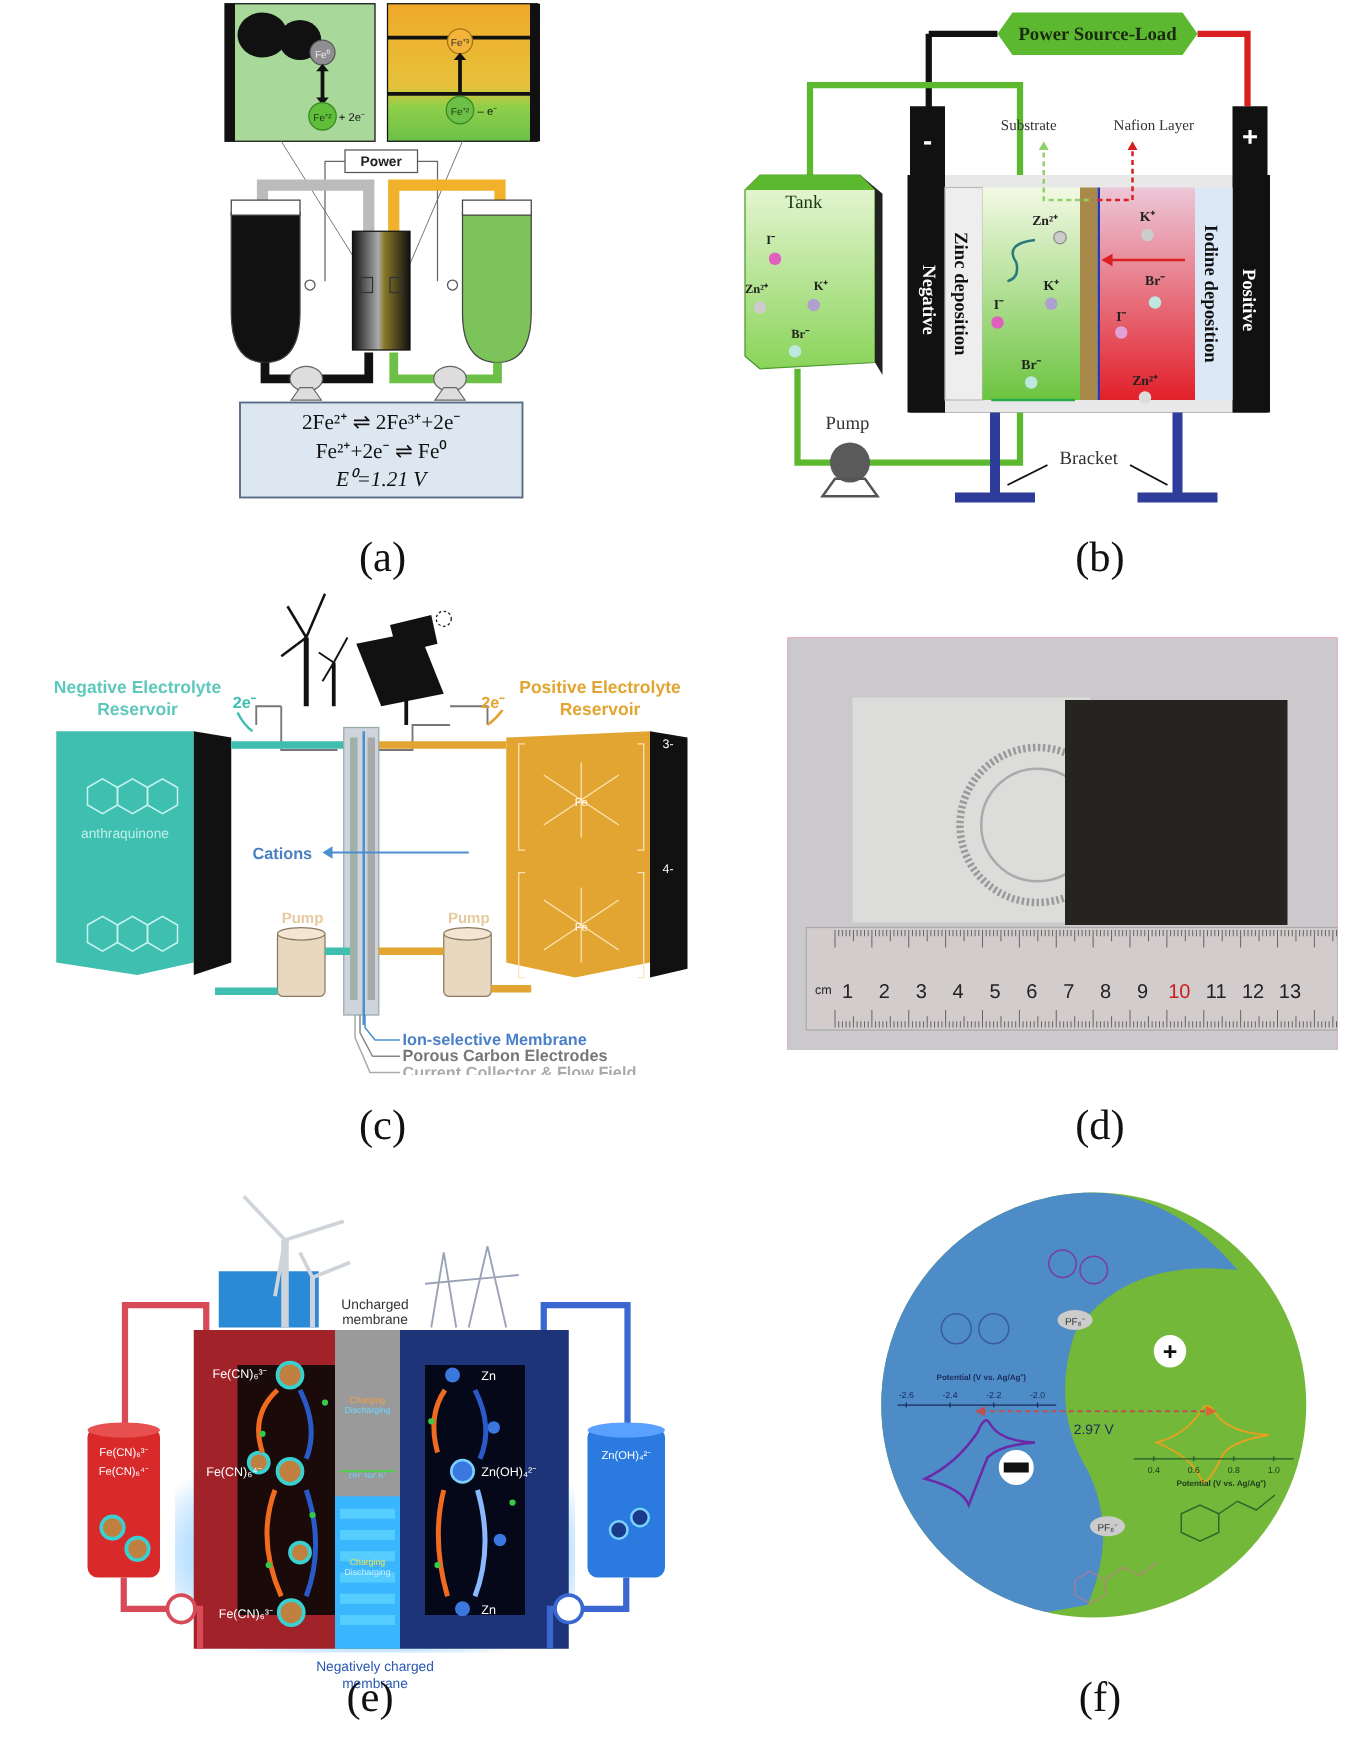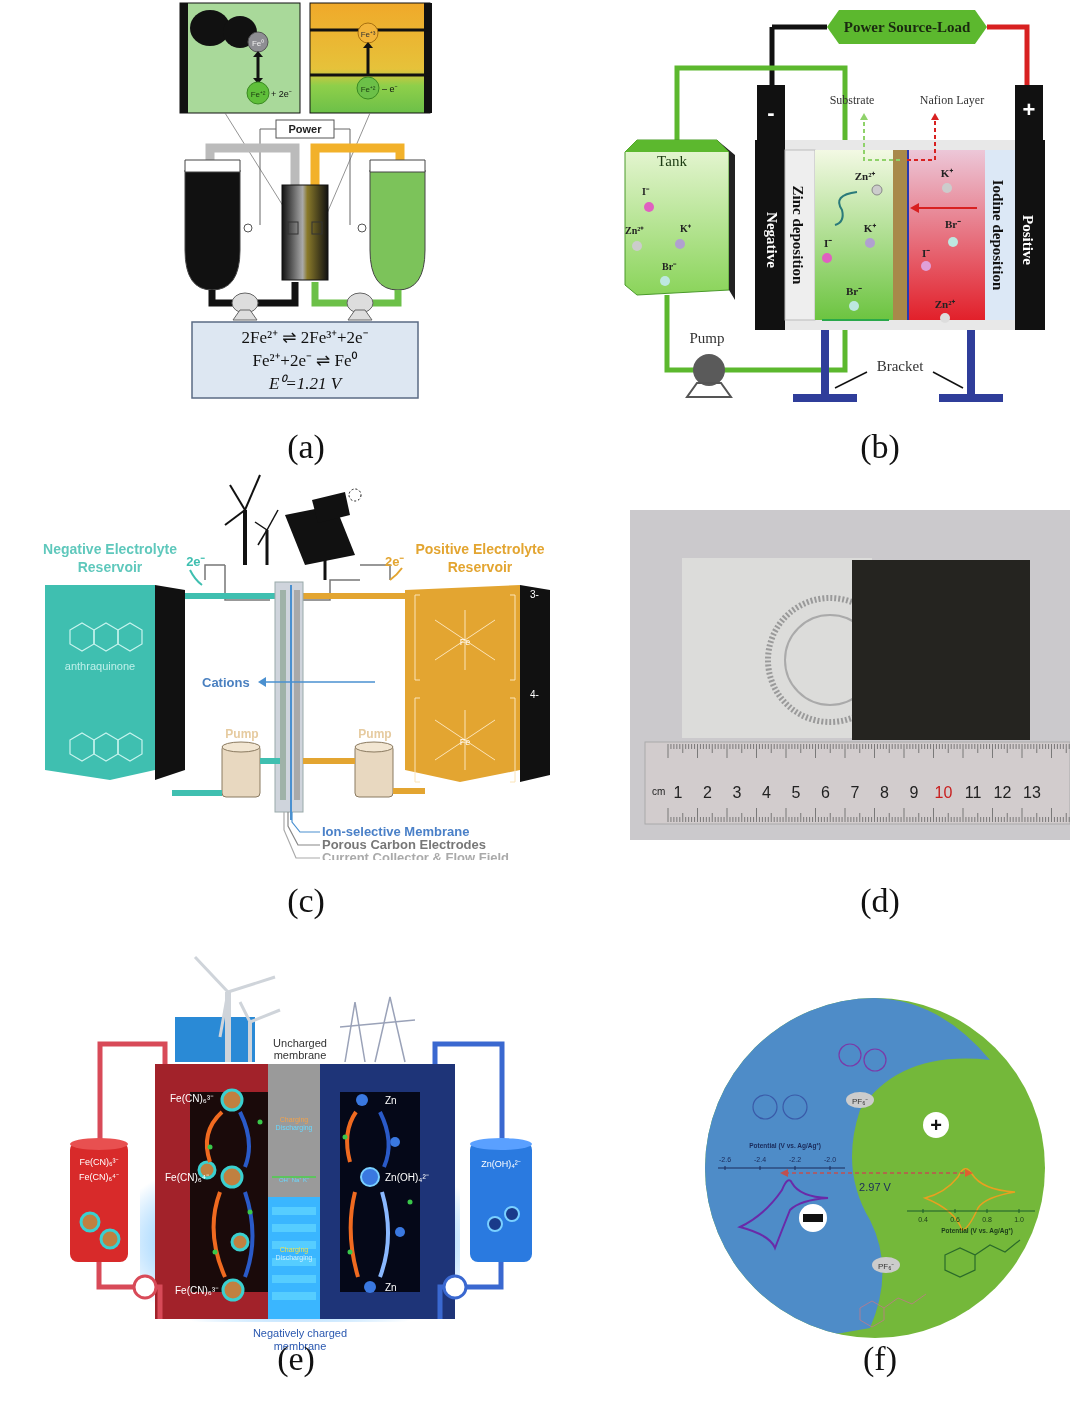--- a/index.html
+++ b/index.html
@@ -98,21 +98,21 @@
       </g>
 
     <rect x="22" y="322" width="226" height="76" fill="#dde7f2" stroke="#5a6b84" stroke-width="1.5"></rect>
     <text x="135" y="343" font-size="17" text-anchor="middle" class="serif" fill="#111">2Fe²⁺ ⇌  2Fe³⁺+2e⁻</text>
     <text x="135" y="366" font-size="17" text-anchor="middle" class="serif" fill="#111">Fe²⁺+2e⁻  ⇌ Fe⁰</text>
     <text x="135" y="389" font-size="17" text-anchor="middle" class="serif" font-style="italic" fill="#111">E⁰=1.21 V</text>
   </svg>
 </div>
 <div class="cap" style="left:266px;top:428px;">(a)</div>
 
-<div class="panel" style="left:617px;top:0;width:440px;height:410px;">
+<div class="panel" style="left:588px;top:0;width:440px;height:410px;">
   <svg width="440" height="410">
     <defs>
       <linearGradient id="gLeft" x1="0" y1="0" x2="0" y2="1">
           <stop offset="0" stop-color="#f3f9e4"></stop>
           <stop offset="1" stop-color="#6cc440"></stop>
         </linearGradient>
       <linearGradient id="gRight" x1="0" y1="0" x2="0" y2="1">
           <stop offset="0" stop-color="#ecc7d8"></stop>
           <stop offset="1" stop-color="#e2202a"></stop>
         </linearGradient>
@@ -749,21 +749,21 @@
       </g>
     <g>
         <circle cx="405" cy="335" r="11" fill="#fff" stroke="#3a68d0" stroke-width="3"></circle>
       </g>
     <text x="250" y="385" font-size="11" fill="#2a58b0" text-anchor="middle">Negatively charged</text>
     <text x="250" y="398" font-size="11" fill="#2a58b0" text-anchor="middle">membrane</text>
   </svg>
 </div>
 <div class="cap" style="left:256px;top:1340px;">(e)</div>
 
-<div class="panel" style="left:700px;top:990px;width:360px;height:355px;text-decoration:underline;">
+<div class="panel" style="left:700px;top:946px;width:360px;height:355px;text-decoration:underline;">
   <svg width="360" height="355">
     <defs>
         <clipPath id="cF">
           <circle cx="175" cy="178" r="170"></circle>
         </clipPath>
       </defs>
     <circle cx="175" cy="178" r="170" fill="#74b83a"></circle>
     <g clip-path="url(#cF)">
       <path d="M175,8 A170,170 0 0,0 130,345 L170,338 Q195,280 170,230 Q140,180 160,120 Q200,60 290,70 Q240,10 175,8 Z" fill="#4e8cc8"></path>
     </g>

